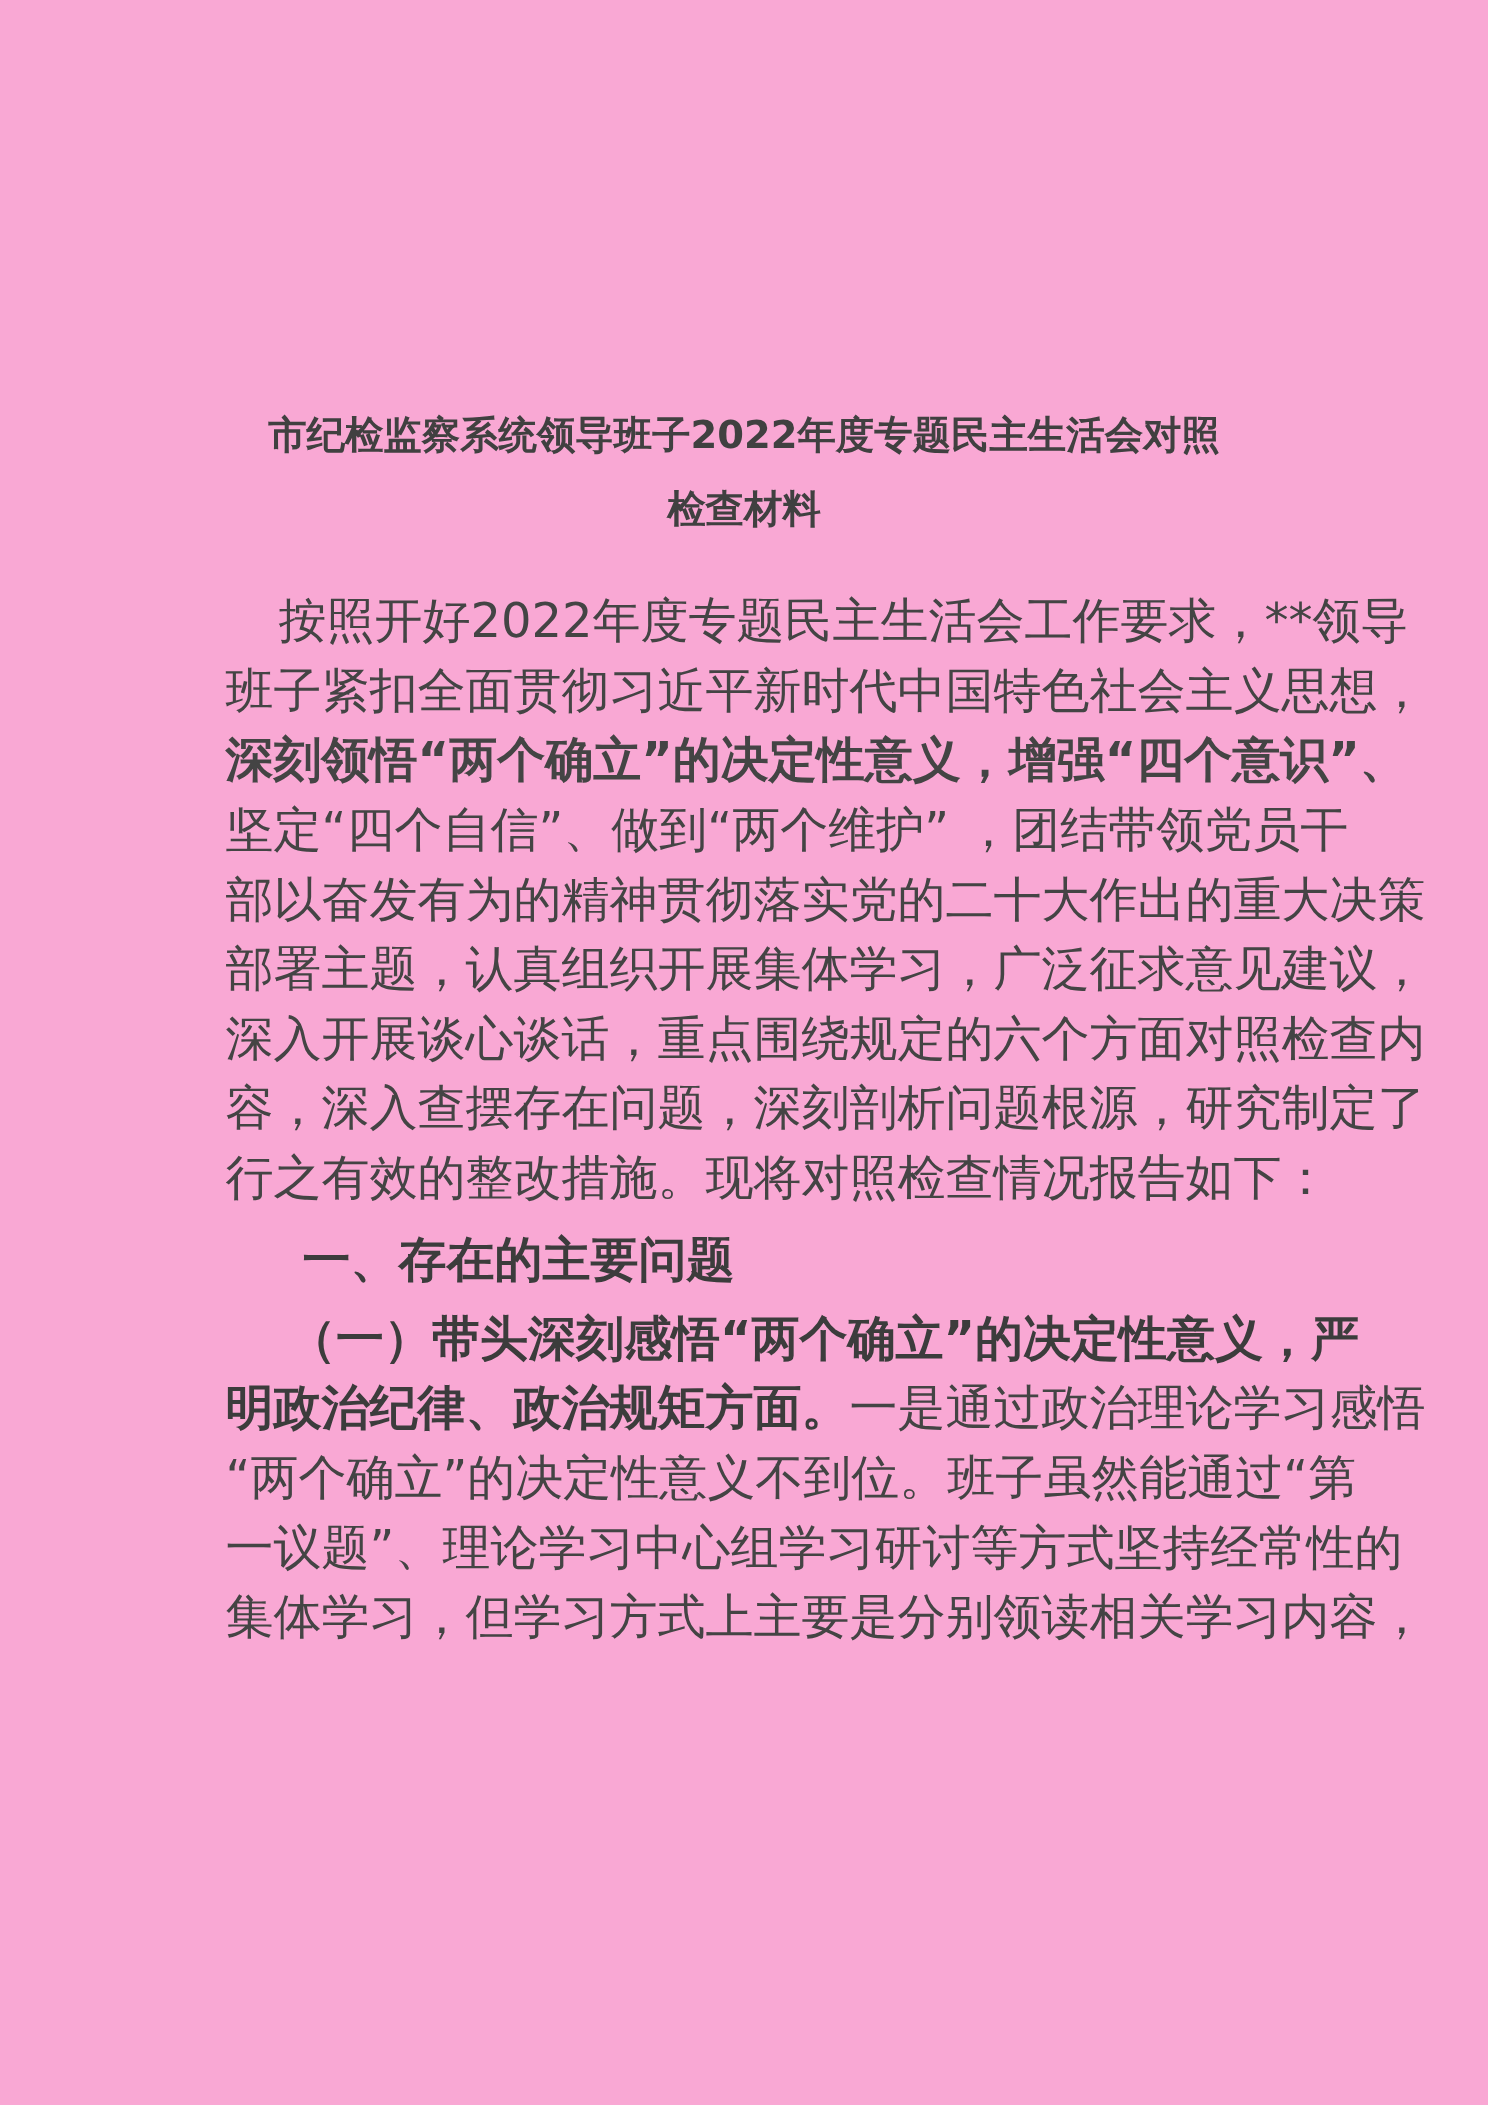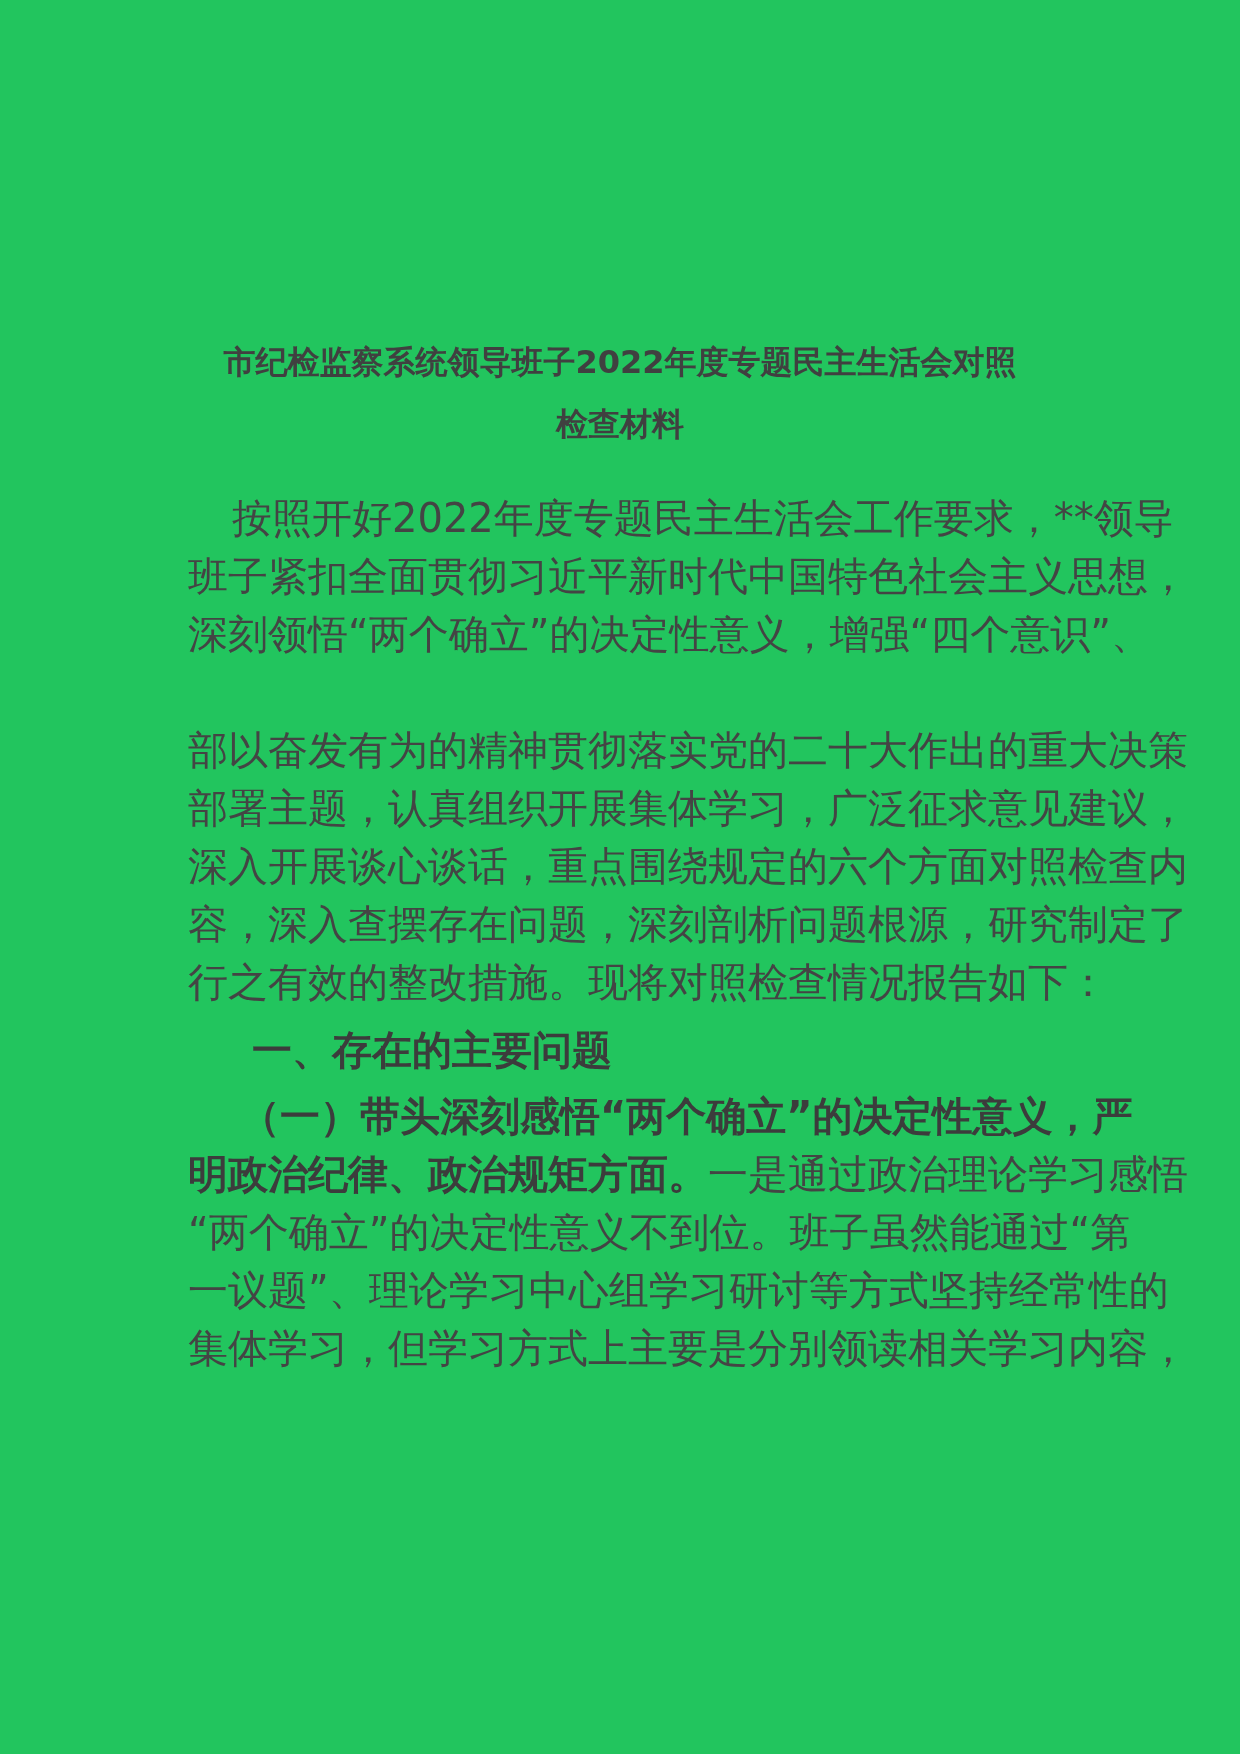--- a/index.html
+++ b/index.html
@@ -1,36 +1,37 @@
 <!DOCTYPE html>
 <html><head>
   <meta charset="utf-8">
   <style>
     html, body { margin: 0; padding: 0; background: #ffffff; }
     body { width: 1240px; height: 1754px; position: relative; overflow: hidden;
            font-family: "DejaVu Sans", "Liberation Sans", sans-serif; color: #404040; }
-    .page { position: absolute; left: 0; top: 0; width: 1240px; height: 1754px; background: #22c55e; }
+    .page { position: absolute; left: 0; top: 0; width: 1240px; height: 1754px; background: #f9a8d4; }
     .title { position: absolute; left: 180px; width: 880px; text-align: center;
              font-size: 32px; font-weight: bold; color: #404040; line-height: 64px; }
     .title1 { top: 330px; }
     .title2 { top: 392px; }
     .line { position: absolute; left: 188px; width: 860px; font-size: 40px; line-height: 40px;
             white-space: nowrap; color: #444; letter-spacing: 0px; }
     .bold { font-weight: bold; color: #3c3c3c; }
   </style>
 </head>
 <body>
 
 <div class="page">
   <div class="title title1">市纪检监察系统领导班子2022年度专题民主生活会对照</div>
   <div class="title title2">检查材料</div>
 
   <div class="line" style="top:498px; left:232px;">按照开好2022年度专题民主生活会工作要求，**领导</div>
   <div class="line" style="top:556px;">班子紧扣全面贯彻习近平新时代中国特色社会主义思想，</div>
-  <div class="line" style="top:614px;">深刻领悟“两个确立”的决定性意义，增强“四个意识”、</div>
+  <div class="line" style="top:614px;font-weight:bold;">深刻领悟“两个确立”的决定性意义，增强“四个意识”、</div>
+  <div class="line" style="top:672px;">坚定“四个自信”、做到“两个维护” ，团结带领党员干</div>
   <div class="line" style="top:730px;">部以奋发有为的精神贯彻落实党的二十大作出的重大决策</div>
   <div class="line" style="top:846px;">深入开展谈心谈话，重点围绕规定的六个方面对照检查内</div>
   <div class="line" style="top:788px;">部署主题，认真组织开展集体学习，广泛征求意见建议，</div>
   <div class="line" style="top:904px;">容，深入查摆存在问题，深刻剖析问题根源，研究制定了</div>
   <div class="line" style="top:962px;">行之有效的整改措施。现将对照检查情况报告如下：</div>
 
   <div class="line bold" style="top:1030px; left:252px;">一、存在的主要问题</div>
 
   <div class="line bold" style="top:1096px; left:240px;">（一）带头深刻感悟“两个确立”的决定性意义，严</div>
   <div class="line" style="top:1154px;text-align:center;"><span class="bold">明政治纪律、政治规矩方面。</span><span>一是通过政治理论学习感悟</span></div>

